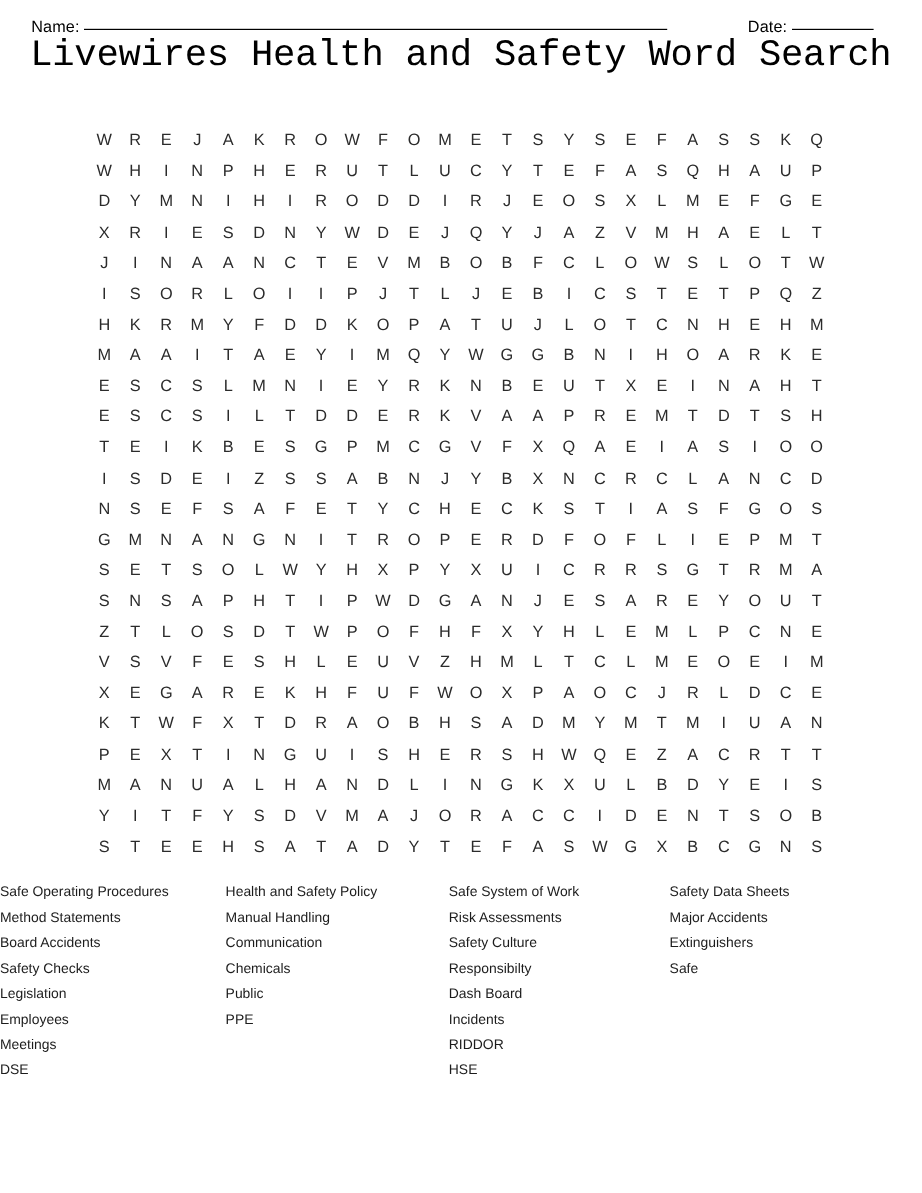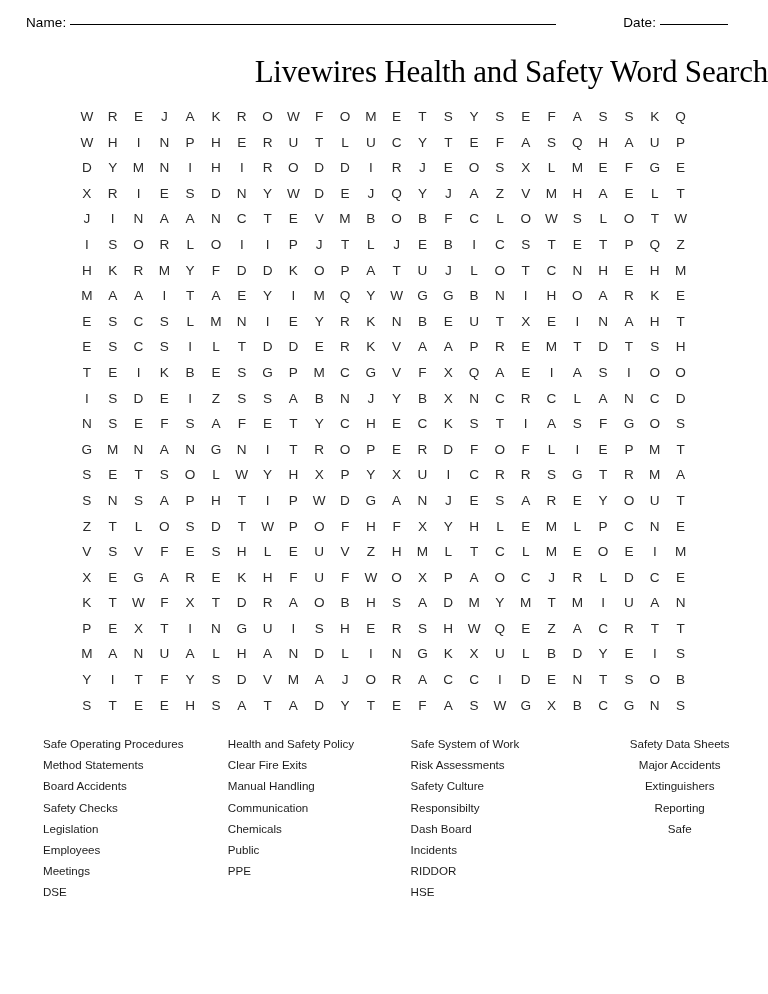--- a/index.html
+++ b/index.html
@@ -47,30 +47,30 @@
     position: relative;
     top: -2px;
   }
   .rule-name { width: 486px; }
   .rule-date { width: 68px; }
   .spacer-flex { flex: 1 1 auto; }
 
   
   .puzzle-title {
     position: absolute;
-    top: 52px;
+    top: 27px;
     left: 0;
     width: 768px;
-    text-align: right;
+    text-align: center;
     font-size: 31px;
     font-weight: normal;
     letter-spacing: -0.2px;
     margin: 0;
     line-height: 40px;
-    font-family: Liberation Serif, serif;
+    font-family: Liberation Mono, monospace;
   }
 
   
   .grid-wrap {
     position: absolute;
     top: 104px;
     left: 74px;
     width: 620px;
   }
   .grid-row {
@@ -89,31 +89,30 @@
 
   
   .wordlist {
     position: absolute;
     top: 733px;
     left: 0px;
     width: 768px;
     display: flex;
     align-items: flex-start;
     box-sizing: border-box;
-    padding-left: 43px;
     gap: 16px;
   }
   .word-col {
     display: flex;
     flex-direction: column;
   }
   .word-col-0 { width: 172px; }
   .word-col-1 { width: 170px; }
   .word-col-2 { width: 168px; }
-  .word-col-3 { width: 180px; align-items: center; }
+  .word-col-3 { width: 180px; }
   .word-item {
     font-size: 11.6px;
     line-height: 21.2px;
     height: 21.2px;
     color: #1c1c1c;
     white-space: nowrap;
     font-family: "Liberation Sans", sans-serif;
   }
 </style>
 </head>
@@ -766,37 +765,35 @@
       <div class="word-item">Method Statements</div>
       <div class="word-item">Board Accidents</div>
       <div class="word-item">Safety Checks</div>
       <div class="word-item">Legislation</div>
       <div class="word-item">Employees</div>
       <div class="word-item">Meetings</div>
       <div class="word-item">DSE</div>
     </div>
     <div class="word-col word-col-1">
       <div class="word-item">Health and Safety Policy</div>
-      <div class="word-item">Clear Fire Exits</div>
       <div class="word-item">Manual Handling</div>
       <div class="word-item">Communication</div>
       <div class="word-item">Chemicals</div>
       <div class="word-item">Public</div>
       <div class="word-item">PPE</div>
     </div>
     <div class="word-col word-col-2">
       <div class="word-item">Safe System of Work</div>
       <div class="word-item">Risk Assessments</div>
       <div class="word-item">Safety Culture</div>
       <div class="word-item">Responsibilty</div>
       <div class="word-item">Dash Board</div>
       <div class="word-item">Incidents</div>
       <div class="word-item">RIDDOR</div>
       <div class="word-item">HSE</div>
     </div>
     <div class="word-col word-col-3">
       <div class="word-item">Safety Data Sheets</div>
       <div class="word-item">Major Accidents</div>
       <div class="word-item">Extinguishers</div>
-      <div class="word-item">Reporting</div>
       <div class="word-item">Safe</div>
     </div>
   </div>
 
 </body></html>

